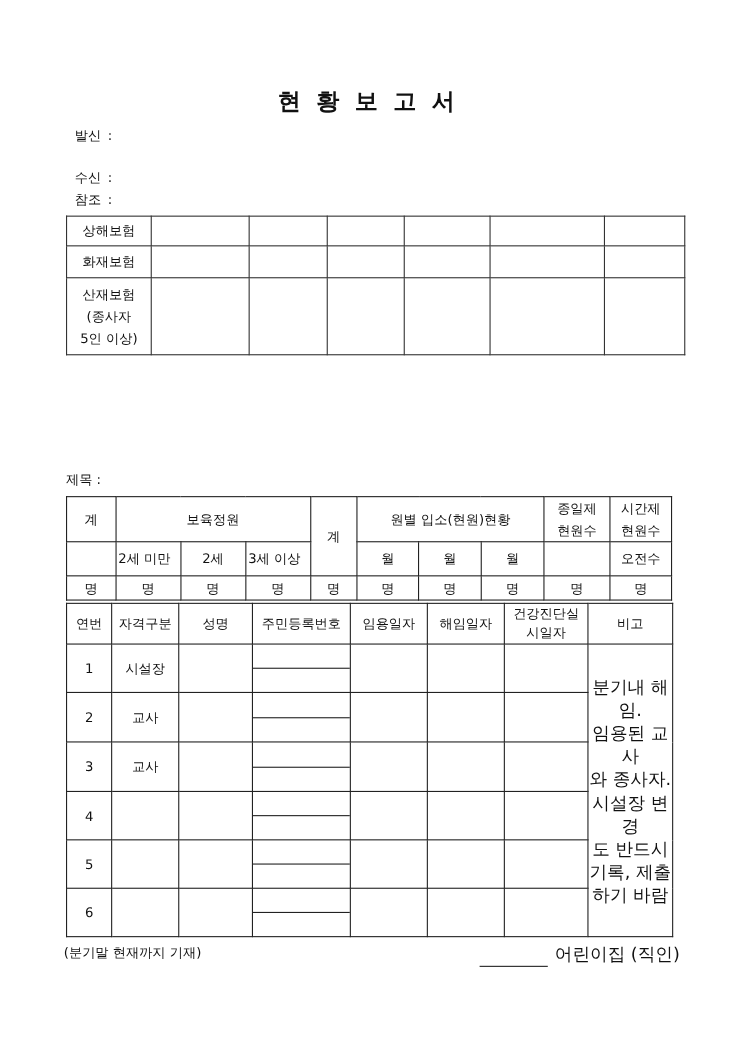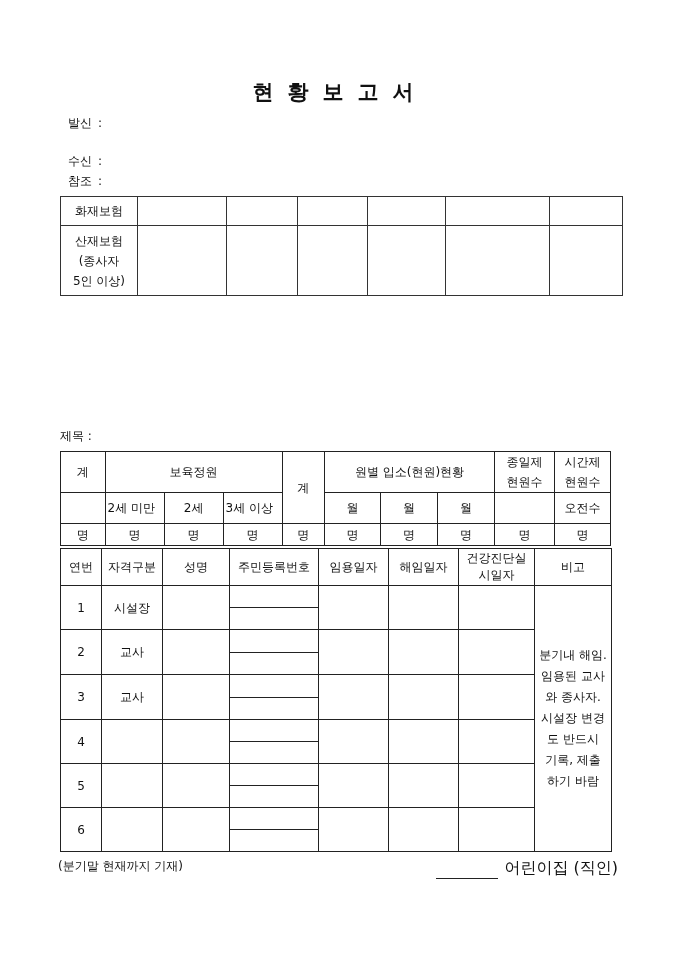--- a/index.html
+++ b/index.html
@@ -14,21 +14,21 @@
   .t2 { left: 60px; top: 451px; width: 551px; }
   .t3 { left: 60px; top: 548px; width: 551px; }
   .jemok { position: absolute; left: 60px; top: 428px; font-size: 12px; }
   .footer-left { position: absolute; left: 58px; top: 858px; font-size: 12px; }
   .footer-right { position: absolute; right: 62px; top: 858px; font-size: 16px; }
   .sig-line { display: inline-block; width: 62px; border-bottom: 1px solid #222; margin-right: 6px; vertical-align: bottom; height: 12px; }
   .split { display: flex; flex-direction: column; height: 100%; }
   .split div { flex: 1; }
   .split div:first-child { border-bottom: 1px solid #222; }
   .lft { text-align: left; padding-left: 2px; }
-  .remark { line-height: 21px; font-size: 12px; }
+  .remark { line-height: 21px; font-size: 16px; }
 </style>
 </head>
 <body>
 
 <div class="title">현황보고서</div>
 
 <div class="meta" style="top:115px"><span>발신</span><span class="colon">:</span></div>
 <div class="meta" style="top:153px"><span>수신</span><span class="colon">:</span></div>
 <div class="meta" style="top:173px"><span>참조</span><span class="colon">:</span></div>
 
@@ -36,20 +36,29 @@
   <colgroup>
       <col style="width:77px">
       <col style="width:89px">
       <col style="width:71px">
       <col style="width:70px">
       <col style="width:78px">
       <col style="width:104px">
       <col style="width:73px">
     </colgroup>
   <tbody>
+  <tr style="height:27px">
+    <td>상해보험</td>
+    <td></td>
+        <td></td>
+        <td></td>
+        <td></td>
+        <td></td>
+        <td></td>
+  </tr>
   <tr style="height:29px">
     <td>화재보험</td>
     <td></td>
         <td></td>
         <td></td>
         <td></td>
         <td></td>
         <td></td>
   </tr>
   <tr style="height:70px">

